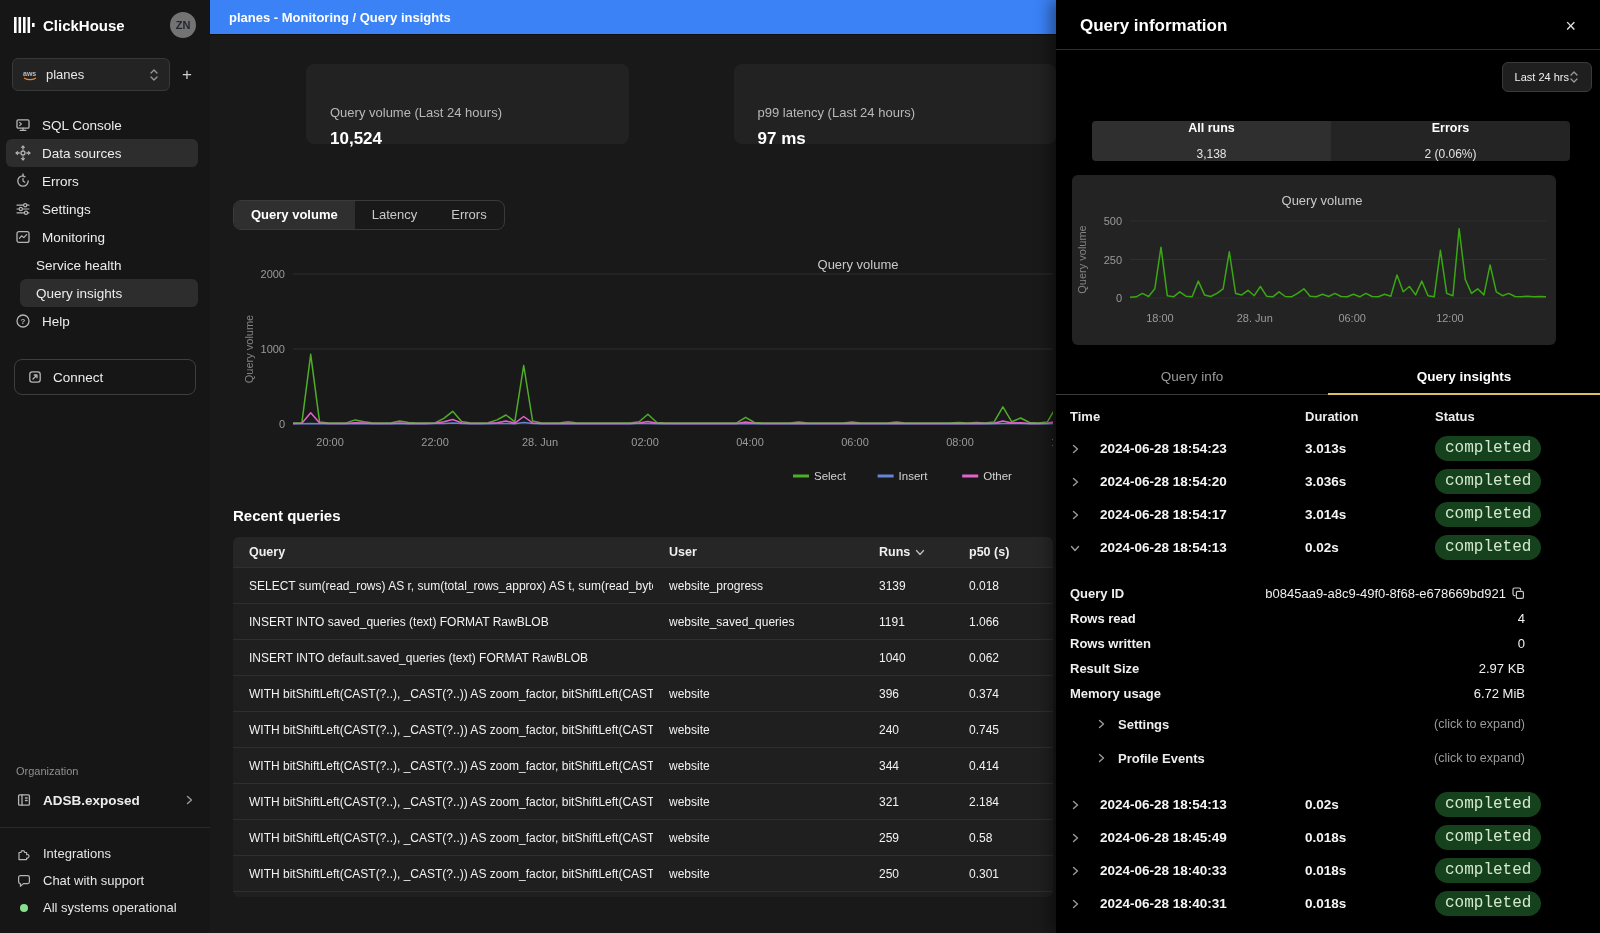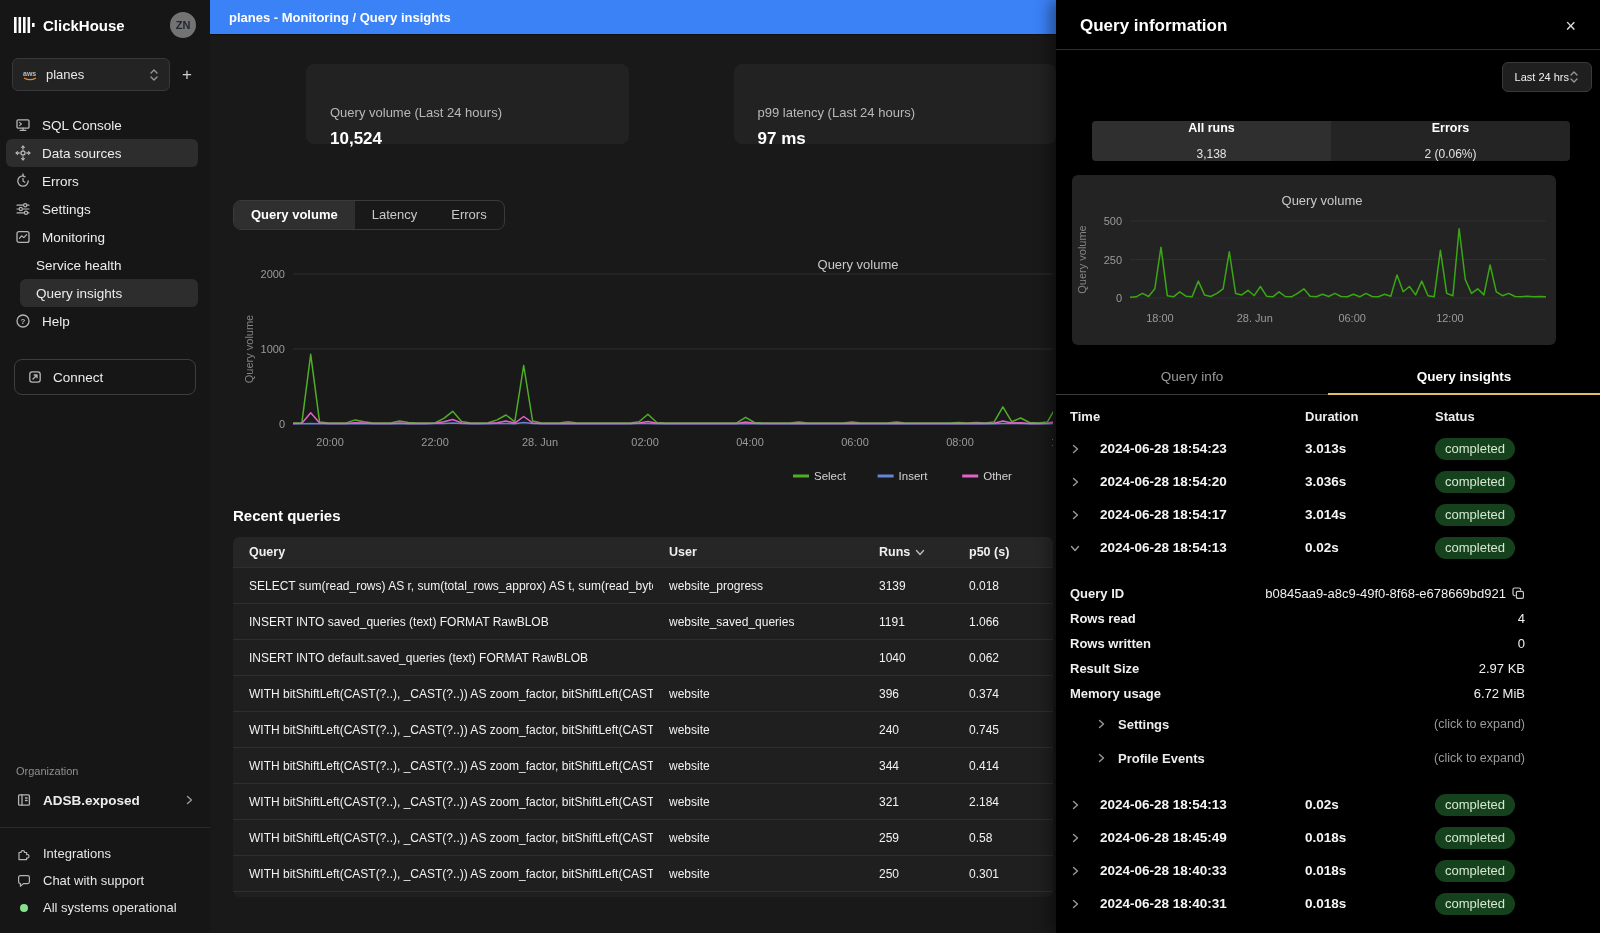--- a/index.html
+++ b/index.html
@@ -81,21 +81,21 @@
   .p-tab { flex:1; text-align:center; padding:8px 0 9px 0; font-size:13.5px; color:#9a9a9a; cursor:pointer; }
   .p-tab.active { color:#fff; font-weight:bold; border-bottom:2px solid #dcc25a; margin-bottom:-1px; }
   .h-head { display:flex; align-items:center; padding:14px 28px 8px 14px; }
   .h-head .c1 { width:235px; font-size:13px; font-weight:bold; }
   .h-head .c2 { width:130px; font-size:13px; font-weight:bold; }
   .h-head .c3 { flex:1; font-size:13px; font-weight:bold; }
   .h-row { display:flex; align-items:center; height:33px; padding:0 28px 0 14px; cursor:pointer; }
   .h-row .chv { width:30px; color:#9a9a9a; display:flex; }
   .h-row .tm { width:205px; font-size:13.5px; font-weight:bold; color:#f5f5f5; }
   .h-row .dur { width:130px; font-size:13.5px; font-weight:bold; color:#f5f5f5; }
-  .badge { display:inline-block; background:#15421c; color:#d5e8d0; font-size:13px; padding:3px 10px 4px 10px; border-radius:999px; }
+  .badge { display:inline-block; background:#15421c; color:#d5e8d0; font-size:16px; padding:3px 10px 4px 10px; border-radius:999px;font-family:Liberation Mono, monospace; }
   .d-block { margin-top:17px; }
   .d-field { display:flex; align-items:center; height:25px; padding:0 75px 0 14px; }
   .d-field .lbl { font-size:13px; font-weight:bold; color:#f0f0f0; }
   .d-field .val { margin-left:auto; font-size:13px; color:#f0f0f0; display:flex; align-items:center; gap:6px; }
   .d-field .copy { color:#c9c9c9; display:flex; cursor:pointer; }
   .d-exp { display:flex; align-items:center; height:32px; padding:0 75px 0 40px; cursor:pointer; margin-top:2px; }
   .d-exp .chv { width:22px; color:#9a9a9a; display:flex; }
   .d-exp .lbl { font-size:13px; font-weight:bold; }
   .d-exp .hint { margin-left:auto; font-size:12.5px; color:#9a9a9a; }
   .gap14 { height:14px; }

